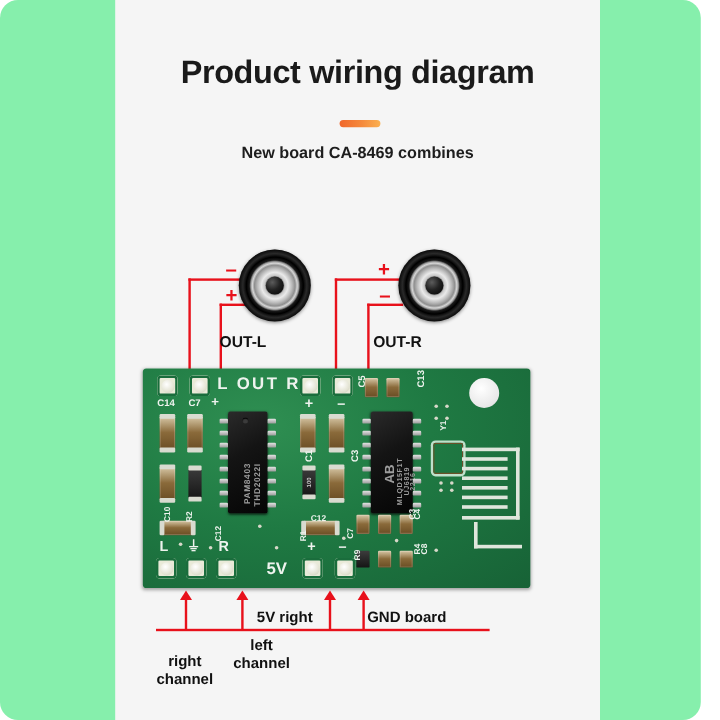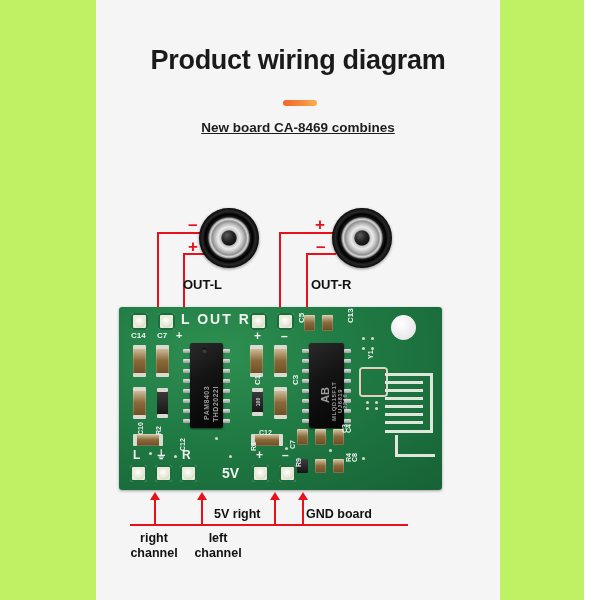--- a/index.html
+++ b/index.html
@@ -1,34 +1,34 @@
 <!DOCTYPE html>
 <html><head>
 <meta charset="utf-8">
 <title>Product wiring diagram</title>
 <style>
   html,body{margin:0;padding:0;background:#ffffff;}
   body{width:600px;height:600px;overflow:hidden;
        font-family:"Liberation Sans","DejaVu Sans",sans-serif;}
 
-  #stage{position:relative;width:584px;height:600px;background:#bef264;}
+  #stage{position:relative;width:584px;height:600px;background:#86efac;border-radius:15px;}
 
   
   #panel{position:absolute;left:96px;top:0;width:404px;height:600px;
          background:#f5f5f5;}
 
   
   #title{position:absolute;left:96px;top:45px;width:404px;text-align:center;
          font-size:27px;font-weight:bold;color:#1a1a1a;letter-spacing:-0.3px;
          white-space:nowrap;}
   #accent{position:absolute;left:283px;top:100px;width:34px;height:6px;
           border-radius:3px;
           background:linear-gradient(90deg,#f0672b 0%,#f58a3c 55%,#fbb050 100%);}
   .sub{position:absolute;width:404px;left:96px;text-align:center;
-       font-size:13.5px;font-weight:bold;color:#1d1d1d;white-space:nowrap;text-decoration:underline;}
+       font-size:13.5px;font-weight:bold;color:#1d1d1d;white-space:nowrap;}
   #sub1{top:120px;}
   #sub2{top:142px;}
   #sub3{top:164px;}
 
   
   .speaker{position:absolute;border-radius:50%;
     background:
       radial-gradient(circle at 50% 50%,
         #2b2b2b 0%, #1d1d1d 13%, #4a4a4a 15%,
         #c9c9c9 20%, #eaeaea 26%, #b9b9b9 34%,
@@ -331,21 +331,21 @@
   <div class="wire wire-v" style="left:154px;top:498px;height:27px;"></div>
   <div class="wire wire-v" style="left:201px;top:498px;height:27px;"></div>
   <div class="wire wire-v" style="left:274px;top:498px;height:27px;"></div>
   <div class="wire wire-v" style="left:302px;top:498px;height:27px;"></div>
 
   <div class="wire wire-h" style="left:130px;top:524px;width:278px;"></div>
 
   <div class="anno" style="left:214px;top:507px;">5V right</div>
   <div class="anno" style="left:306px;top:507px;">GND board</div>
 
-  <div class="anno-b" style="left:114px;top:531px;width:80px;">
+  <div class="anno-b" style="left:114px;top:544px;width:80px;">
     <div>right</div>
     <div>channel</div>
   </div>
   <div class="anno-b" style="left:178px;top:531px;width:80px;">
     <div>left</div>
     <div>channel</div>
   </div>
 
 </div>
 

